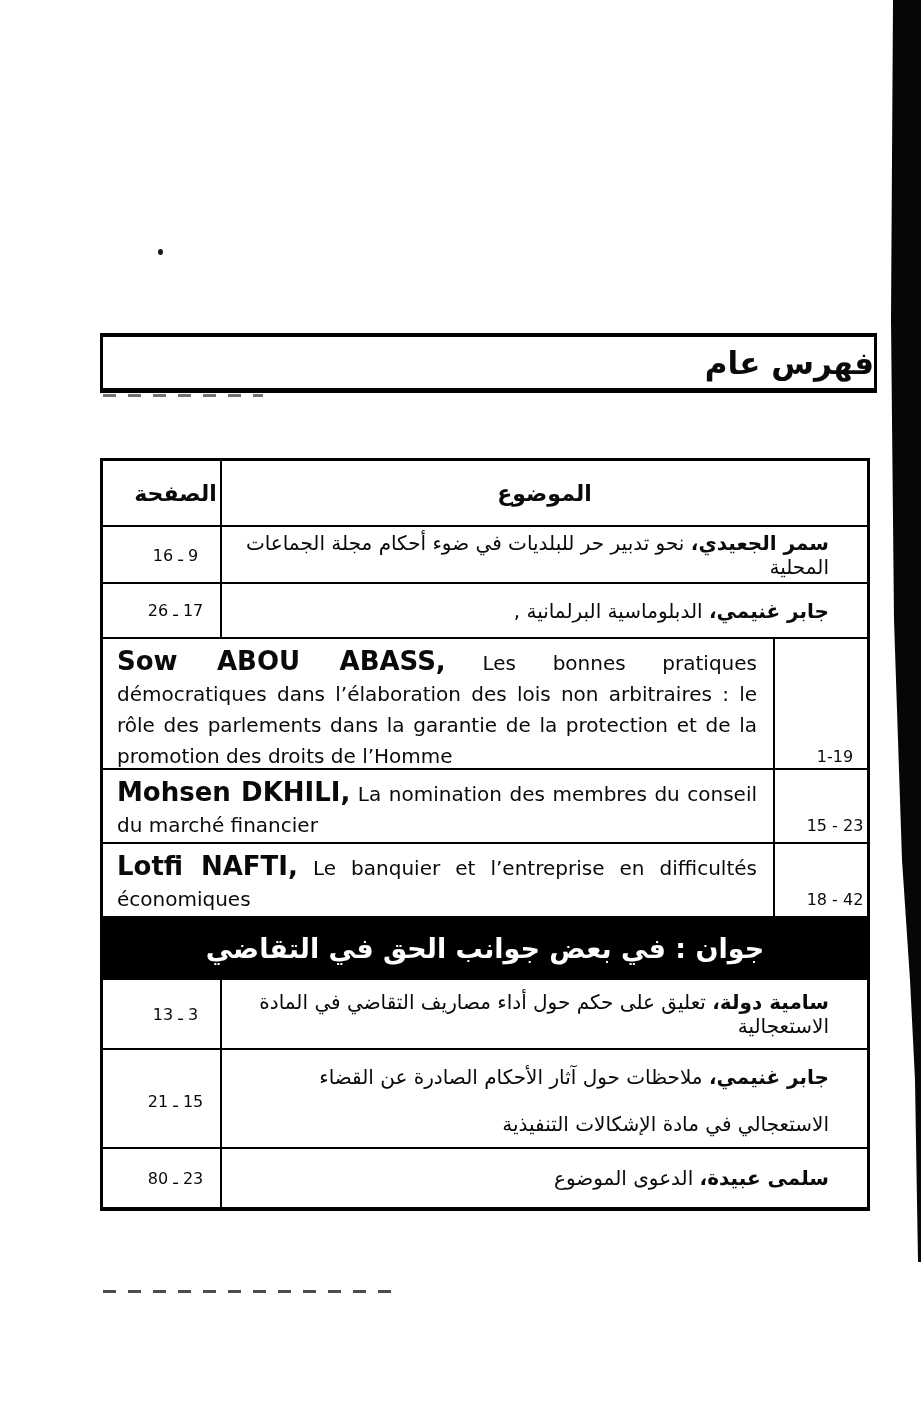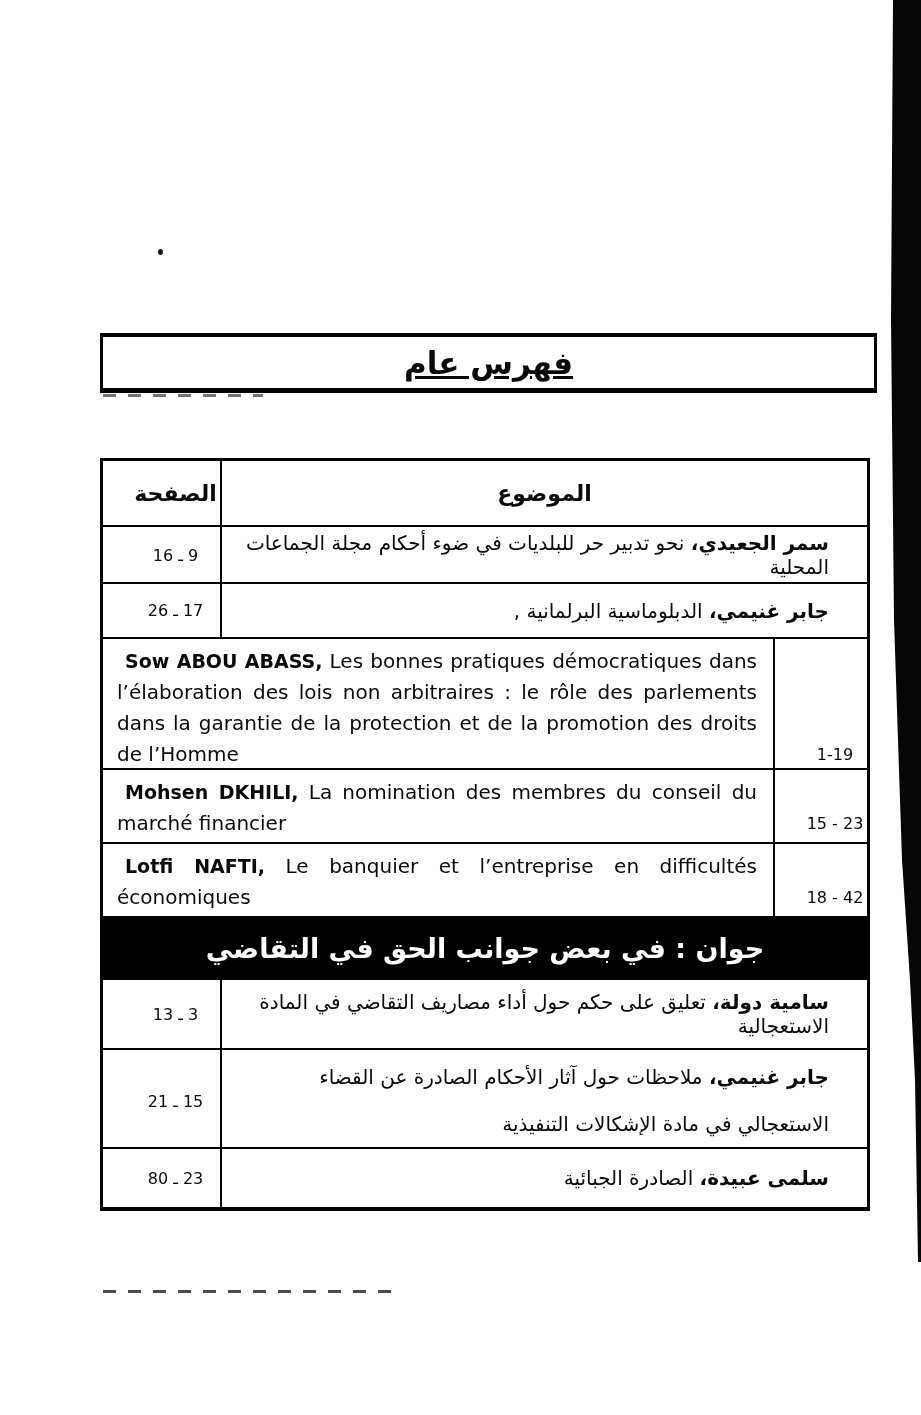--- a/index.html
+++ b/index.html
@@ -11,21 +11,21 @@
   }
 
   
   .speck { position:absolute; left:158px; top:249px; width:5px; height:6px;
            background:#1a1a1a; border-radius:50%; }
 
   
   .title-box {
     position:absolute; left:100px; top:333px; width:771px; height:51px;
     border:solid #000; border-width:4px 3px 5px 3px;
-    display:flex; align-items:center; justify-content:center;text-decoration:underline;
+    display:flex; align-items:center; justify-content:flex-end;
   }
   .title-text { font-size:31px; font-weight:bold; letter-spacing:1px; }
   .dash-line { position:absolute; height:3px;
     background:repeating-linear-gradient(90deg,#000 0 13px,transparent 13px 25px); }
   .dash-under-title { left:103px; top:394px; width:160px; opacity:.55; }
   .dash-under-table { left:103px; top:1290px; width:300px; opacity:.7; }
 
   
   .toc {
     position:absolute; left:100px; top:458px; width:764px;
@@ -55,21 +55,21 @@
   .r7 .subj-cell { line-height:47px; }
   .author { font-weight:bold; }
 
   .pg { direction:ltr; unicode-bidi:bidi-override; font-size:16px; }
 
   .fr-row { display:grid; grid-template-columns:1fr 94px; direction:ltr; }
   .fr-row .subj-cell { display:block; padding:7px 16px 4px 14px;
     font-size:20px; line-height:31px; text-align:justify; }
   .fr-row .page-cell { border-right:none; border-left:2px solid #000;
     align-items:flex-end; justify-content:center; padding-bottom:10px; }
-  .fr-row .author { font-size:19px;margin-left:8px; }
+  .fr-row .author { font-size:26px; }
   .r3 { height:131px; } .r4 { height:74px; } .r5 { height:74px; }
 
   
   .edge-artifact {
     position:absolute; left:890px; top:0; width:31px; height:1262px;
     background:#060606;
     clip-path:polygon(3px 0, 31px 0, 31px 1262px, 28px 1262px,
       25px 1080px, 20px 980px, 12px 860px, 4px 620px, 1px 320px);
   }
 </style>
@@ -162,21 +162,21 @@
       <div class="cell subj-cell">
         <span><span class="author">جابر غنيمي،</span><span> ملاحظات حول آثار الأحكام الصادرة عن القضاء الاستعجالي في مادة الإشكالات التنفيذية</span></span>
       </div>
     </div>
 
     <div class="row ar-row r8">
       <div class="cell page-cell">
         <span class="pg">80 ـ 23</span>
       </div>
       <div class="cell subj-cell">
-        <span><span class="author">سلمى عبيدة،</span><span> الصادرة الجبائية</span></span>
+        <span><span class="author">سلمى عبيدة،</span><span> الدعوى الموضوع</span></span>
       </div>
     </div>
 
   </div>
 
   <div class="dash-line dash-under-table"></div>
   <div class="edge-artifact"></div>
 
 </div>
 

